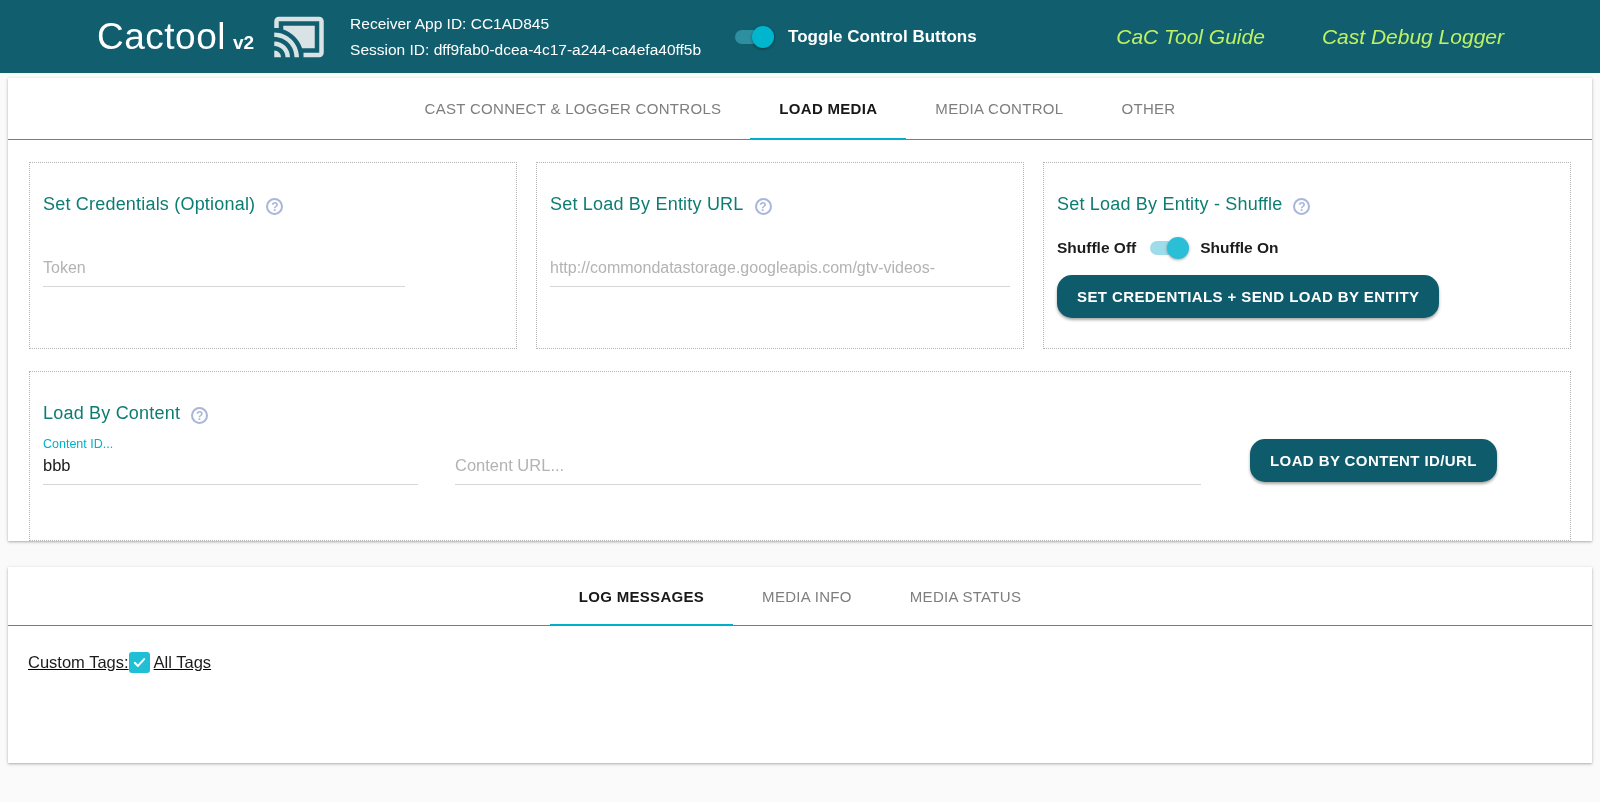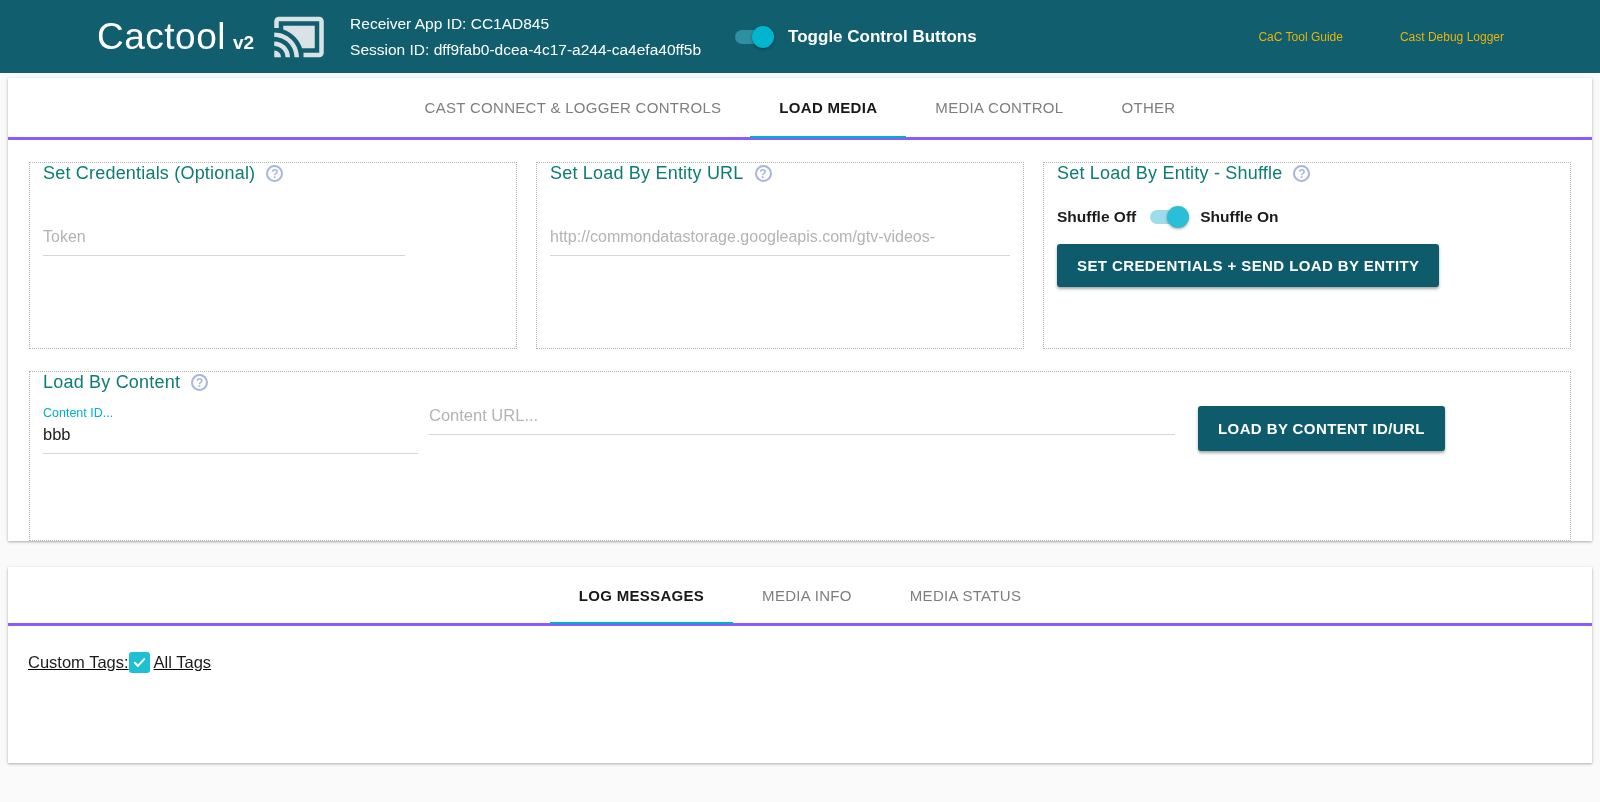--- a/index.html
+++ b/index.html
@@ -21,36 +21,36 @@
   .logo-wrap { display: flex; align-items: baseline; margin-left: 97px; }
   .logo-main { font-size: 37px; font-weight: 500; letter-spacing: 0.5px; }
   .logo-version { font-size: 19px; font-weight: 700; margin-left: 7px; }
   .cast-icon { width: 54px; height: 54px; margin-left: 18px; align-self: center; }
   .session-block { margin-left: 24px; font-size: 15.5px; line-height: 26px; font-weight: 400; }
   .hdr-toggle { position: relative; width: 36px; height: 20px; margin-left: 34px; cursor: pointer; flex: none; }
   .hdr-toggle .track { position: absolute; left: 0; top: 3px; width: 36px; height: 14px; border-radius: 7px; background: #2e8fa0; }
   .hdr-toggle .thumb { position: absolute; right: -3px; top: -1px; width: 22px; height: 22px; border-radius: 50%; background: #00b5ce; box-shadow: 0 1px 3px rgba(0,0,0,.4); }
   .hdr-toggle-label { margin-left: 17px; font-size: 17px; font-weight: 700; }
   .hdr-spacer { flex: 1; }
-  .hdr-link { font-size: 12px; color: #eab308; text-decoration: none; margin-right: 57px; cursor: pointer; }
+  .hdr-link { font-size: 21px; color: #bef264; text-decoration: none; margin-right: 57px; cursor: pointer; font-style: italic; }
   .hdr-link:last-child { margin-right: 96px; }
 
   
   .card {
     background: #fff;
     margin: 5px 8px 0;
     box-shadow: 0 1px 2px rgba(0,0,0,.22), 0 1px 4px rgba(0,0,0,.12);
   }
   .card.lower { margin-top: 14px; height: 196px; }
 
   
   .tab-row {
     display: flex;
     justify-content: center;
-    border-bottom: 3px solid #8b5cf6;
+    border-bottom: 1px solid #8b5cf6;
     height: 62px;
   }
   .card.lower .tab-row { height: 59px; }
   .tab {
     display: flex;
     align-items: center;
     padding: 0 29px;
     font-size: 15px;
     letter-spacing: 0.3px;
     color: #7e7e7e;
@@ -70,21 +70,21 @@
   
   .panels-row { display: flex; gap: 19px; padding: 22px 21px 0; }
   .panel {
     border: 1px dotted #b3b3b3;
     height: 187px;
     padding: 0 13px;
     background: #fff;
   }
   .panel.p-small { width: 488px; flex: none; }
   .panel.p-grow { flex: 1; }
-  .panel-title-row { display: flex; align-items: center; gap: 11px; }
+  .panel-title-row { display: flex; align-items: flex-end; gap: 11px; margin-top: 31px; }
   .panel-title { font-size: 18px; color: #0d7d73; font-weight: 500; letter-spacing: 0.2px; }
   .help-icon {
     width: 17px; height: 17px;
     border: 2px solid #a9b6da;
     border-radius: 50%;
     color: #a9b6da;
     font-size: 12px;
     font-weight: 700;
     display: inline-flex;
     align-items: center;
@@ -109,40 +109,40 @@
 
   .shuffle-row { display: flex; align-items: center; gap: 14px; margin-top: 23px; font-size: 15.5px; color: #1c1c1c; font-weight: bold; }
   .sh-toggle { position: relative; width: 36px; height: 20px; cursor: pointer; flex: none; }
   .sh-toggle .track { position: absolute; left: 0; top: 3px; width: 36px; height: 14px; border-radius: 7px; background: #9edcea; }
   .sh-toggle .thumb { position: absolute; right: -3px; top: -1px; width: 22px; height: 22px; border-radius: 50%; background: #2abfd6; box-shadow: 0 1px 3px rgba(0,0,0,.35); }
 
   .teal-btn {
     background: #0e5c6b;
     color: #fff;
     border: none;
-    border-radius: 3px;
+    border-radius: 15px;
     font-family: "Liberation Sans", sans-serif;
     font-size: 15px;
     font-weight: 700;
     letter-spacing: 0.4px;
     padding: 13px 20px;
     box-shadow: 0 2px 3px rgba(0,0,0,.35);
     cursor: pointer;
     white-space: nowrap;
   }
   .entity-send-btn { margin-top: 17px; }
 
   
   .content-panel {
     border: 1px dotted #b3b3b3;
     margin: 22px 21px 26px;
     height: 170px;
     padding: 0 13px;
   }
-  .content-fields { display: flex; margin-top: 13px; }
+  .content-fields { display: flex; align-items: flex-end; margin-top: 13px; gap: 26px; }
   .cid-field { width: 375px; flex: none; }
   .cid-label { font-size: 12.5px; color: #00b1ca; margin-bottom: 5px; }
   .cid-input { width: 100%; font-size: 16.5px; }
   .curl-field { width: 746px; flex: none; margin-left: 11px; }
   .load-content-btn { margin-left: 23px; margin-bottom: 3px; }
 
   
   .log-content { display: flex; align-items: center; padding: 26px 20px; gap: 0; text-decoration: underline; }
   .custom-tags-label { font-size: 16.5px; color: #1c1c1c; }
   .checkbox {

